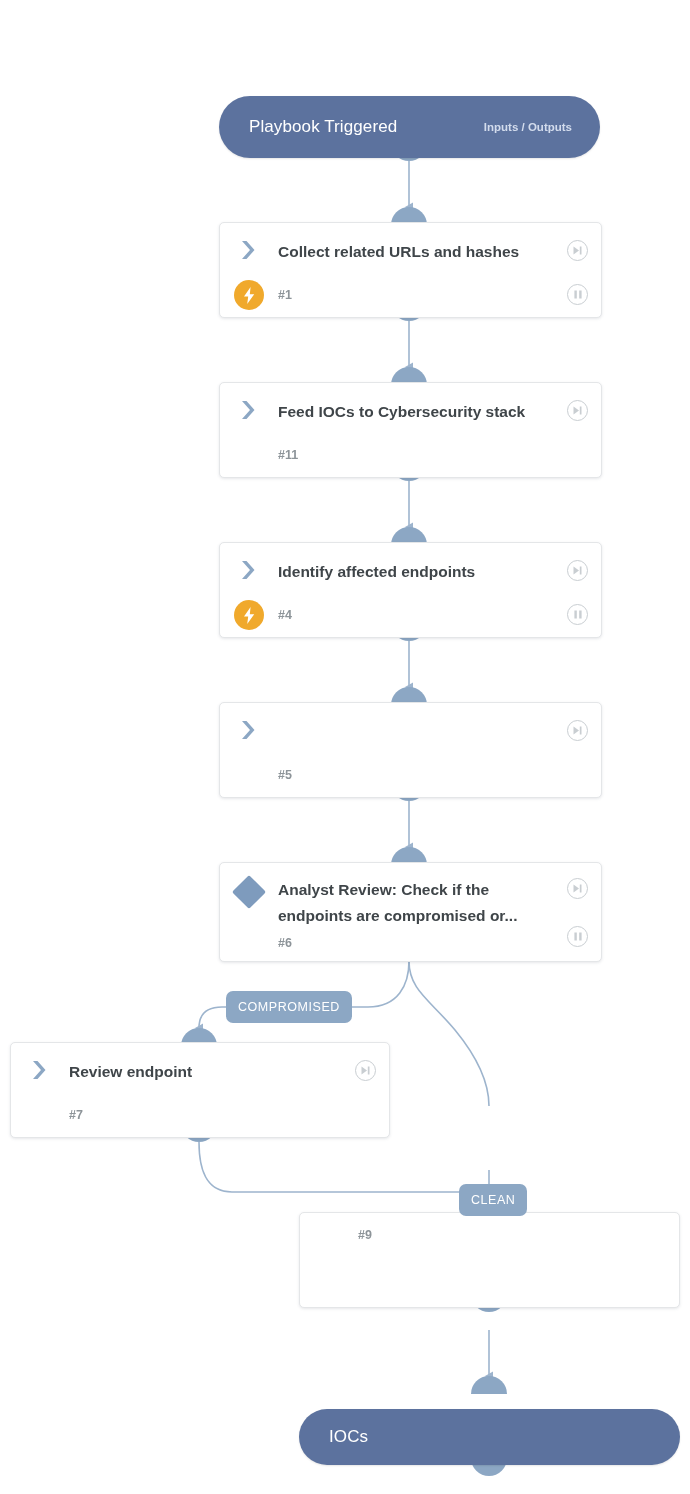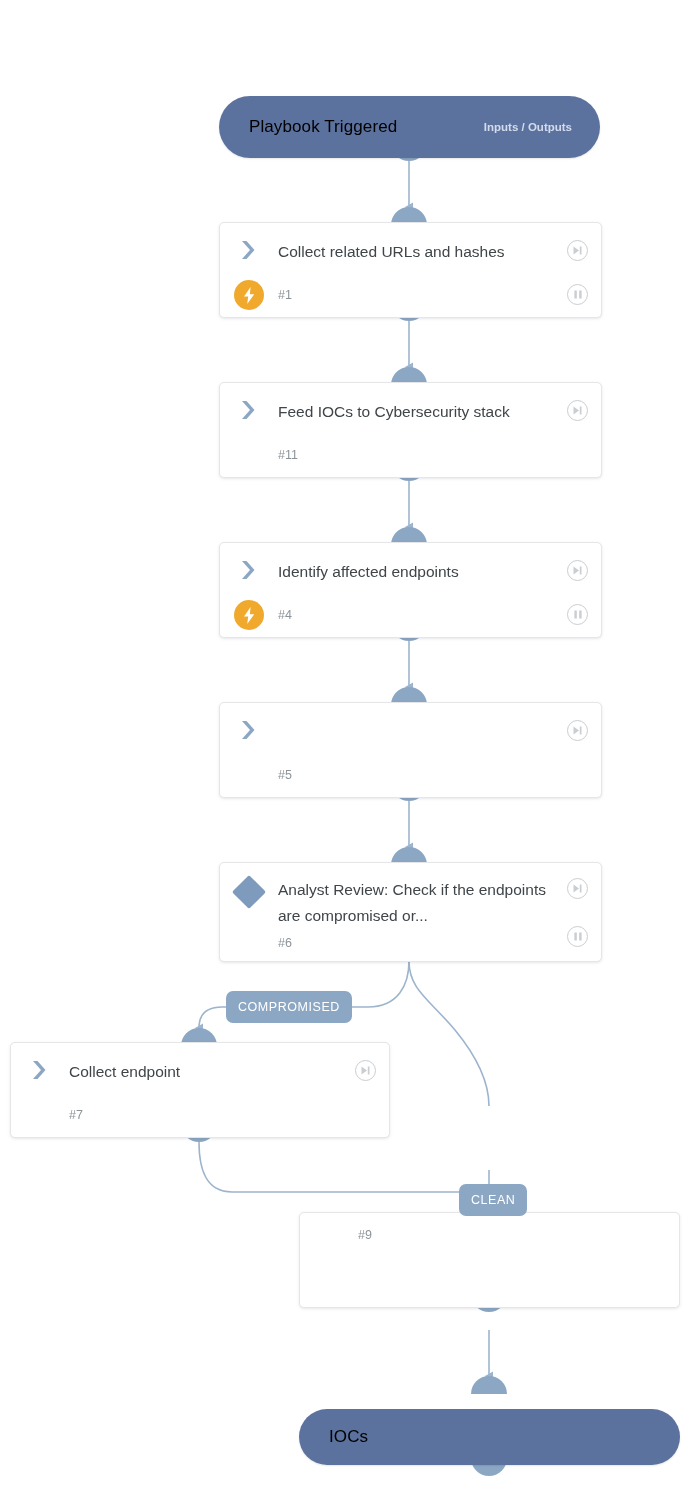--- a/index.html
+++ b/index.html
@@ -44,21 +44,21 @@
   .terminal {
     position: absolute;
     background: #5c729e;
     border-radius: 34px;
     display: flex;
     align-items: center;
     z-index: 3;
     box-shadow: 0 1px 2px rgba(0,0,0,0.10);
   }
   .terminal-title {
-    color: #000000;
+    color: #ffffff;
     font-size: 17px;
     letter-spacing: .1px;
     margin-left: 30px;
     white-space: nowrap;
   }
   .terminal-sub {
     color: #d3dced;
     font-size: 11.5px;
     font-weight: bold;
     margin-left: auto;
@@ -67,20 +67,21 @@
   }
   
   .card {
     position: absolute;
     background: #ffffff;
     border: 1px solid #e4e6e8;
     border-radius: 5px;
     box-shadow: 0 1px 3px rgba(60,70,90,0.13);
     z-index: 3;
     box-sizing: border-box;
+    font-weight: bold;
   }
   .card-row-top {
     position: relative;
     display: flex;
     align-items: flex-start;
     padding: 16px 0 0 0;
     min-height: 34px;
   }
   .card-icon {
     width: 58px;
@@ -368,21 +369,21 @@
     <span>CLEAN</span>
   </div>
 
   <div class="card" style="left:10px; top:1042px; width:380px; height:96px;">
     <div class="card-row-top">
       <span class="card-icon">
         <svg class="chev" viewBox="0 0 17 20">
             <path d="M1,1 L9,10 L1,19 L5.5,19 L13.5,10 L5.5,1 Z" fill="#8ca7c4"></path>
           </svg>
       </span>
-      <span class="card-title">Collect endpoint</span>
+      <span class="card-title">Review endpoint</span>
       <span class="ctl next">
         <svg width="11" height="11" viewBox="0 0 11 11">
             <path d="M1.5,1.5 L7,5.5 L1.5,9.5 Z" fill="#c9ced2"></path>
             <rect x="7.8" y="1.5" width="1.7" height="8" fill="#c9ced2"></rect>
           </svg>
       </span>
     </div>
     <div class="card-row-bottom">
       <span class="card-badge"></span>
       <span class="card-num">#7</span>

